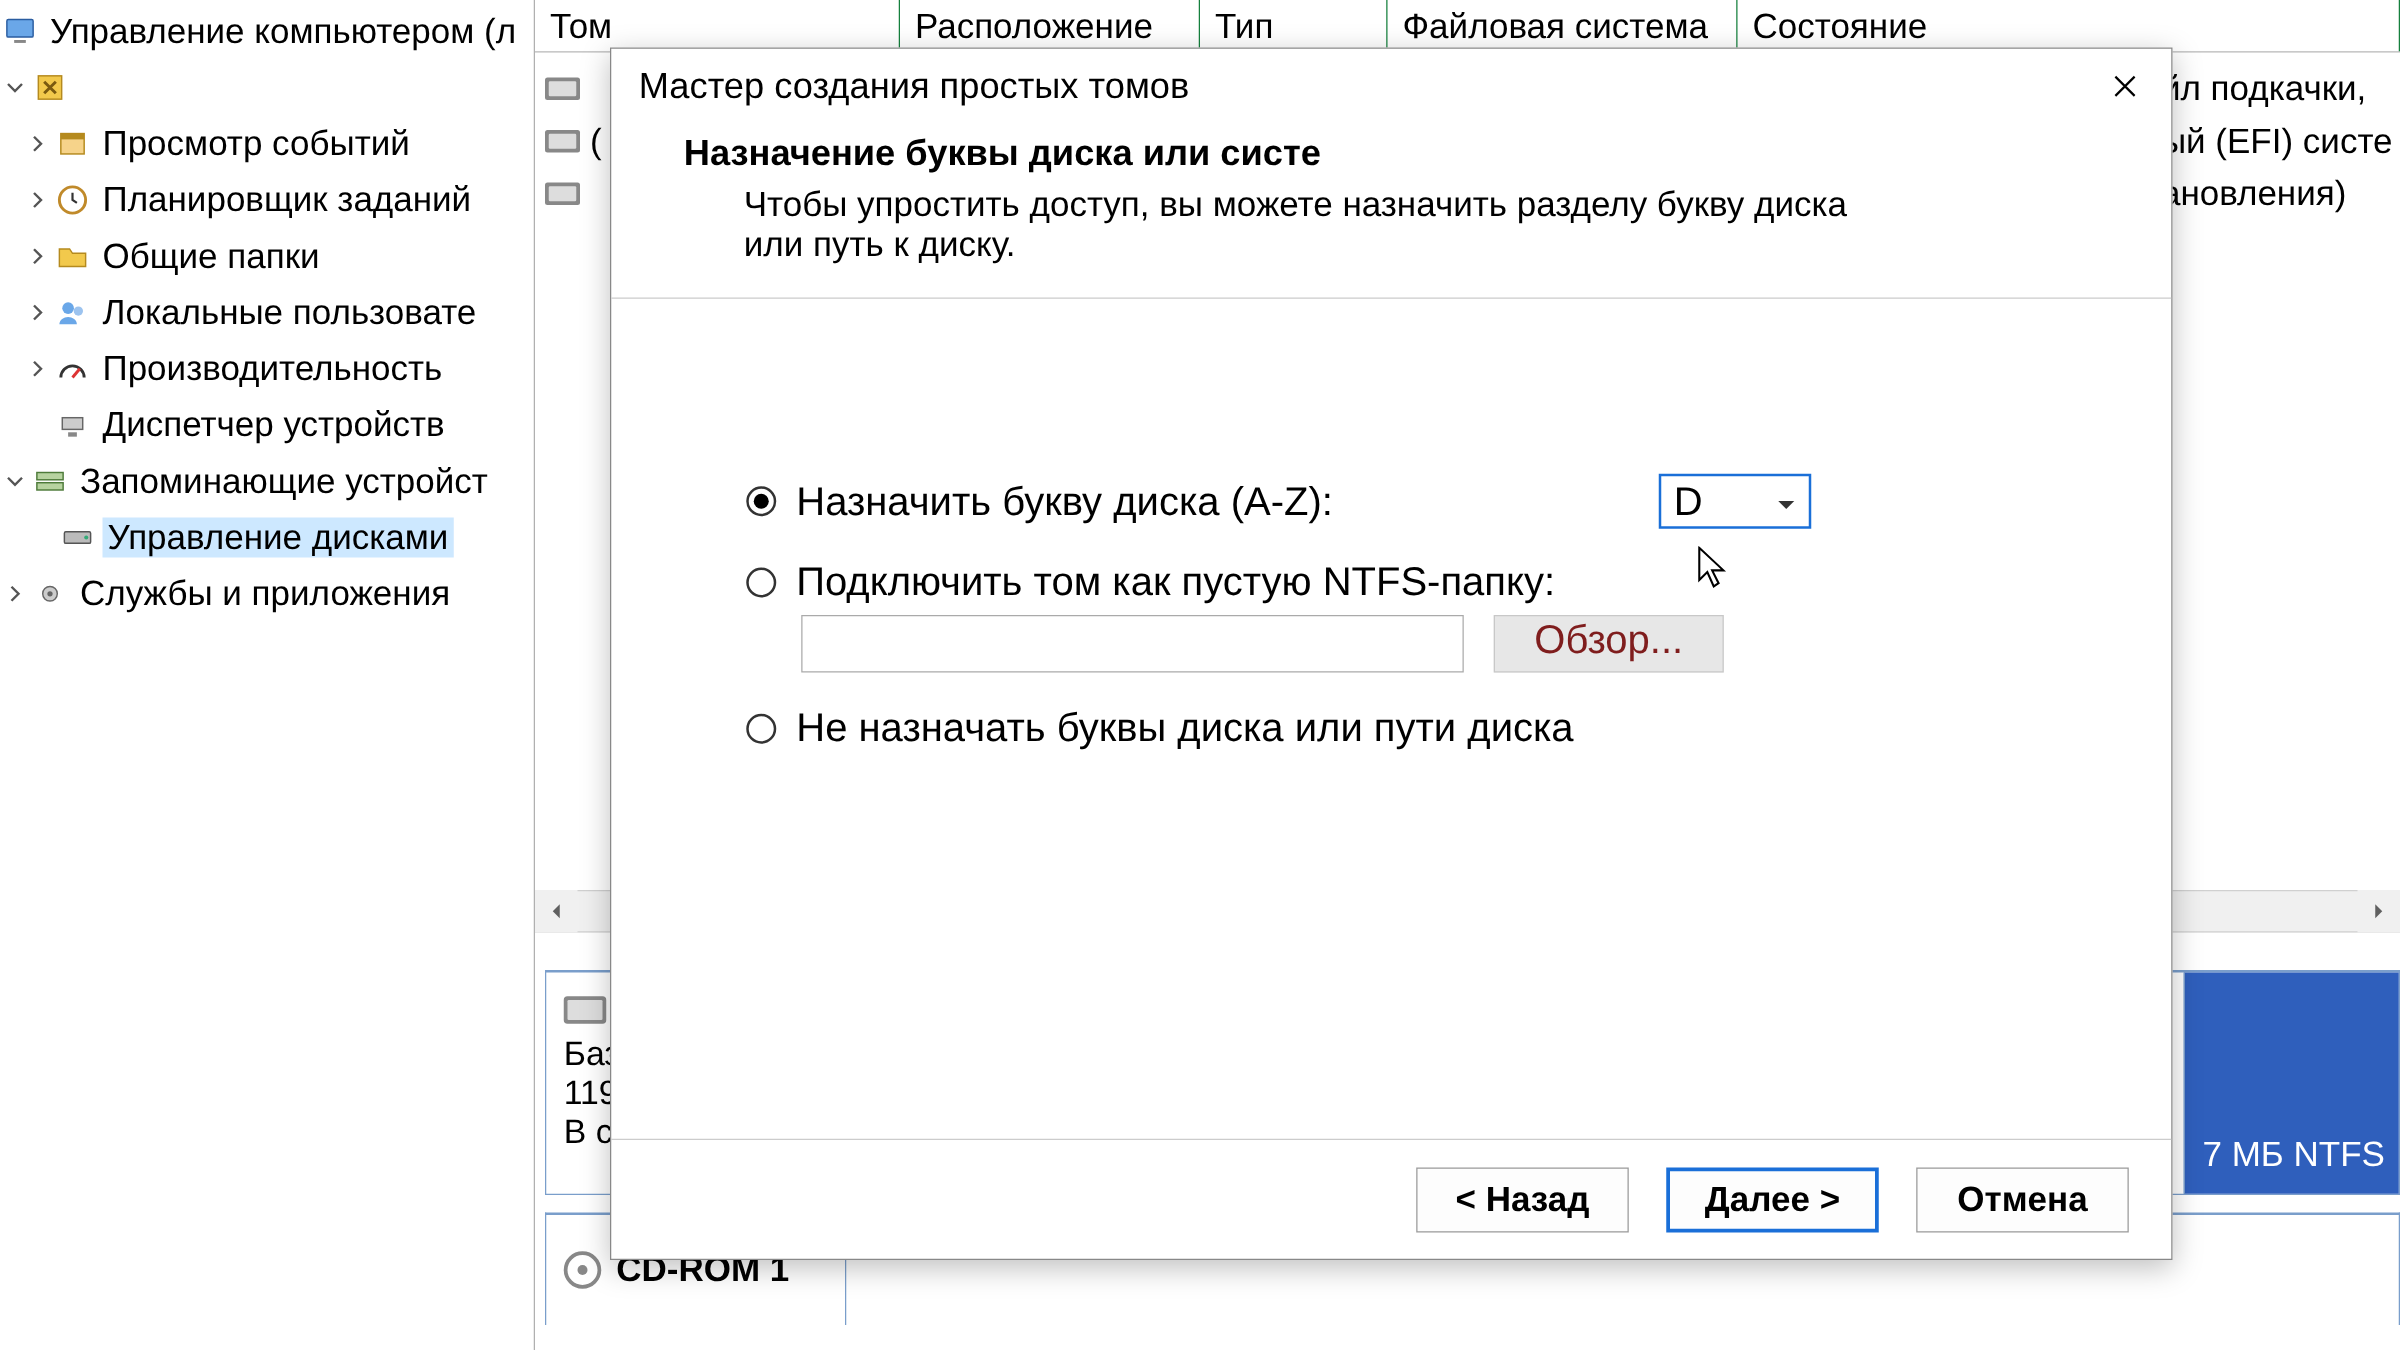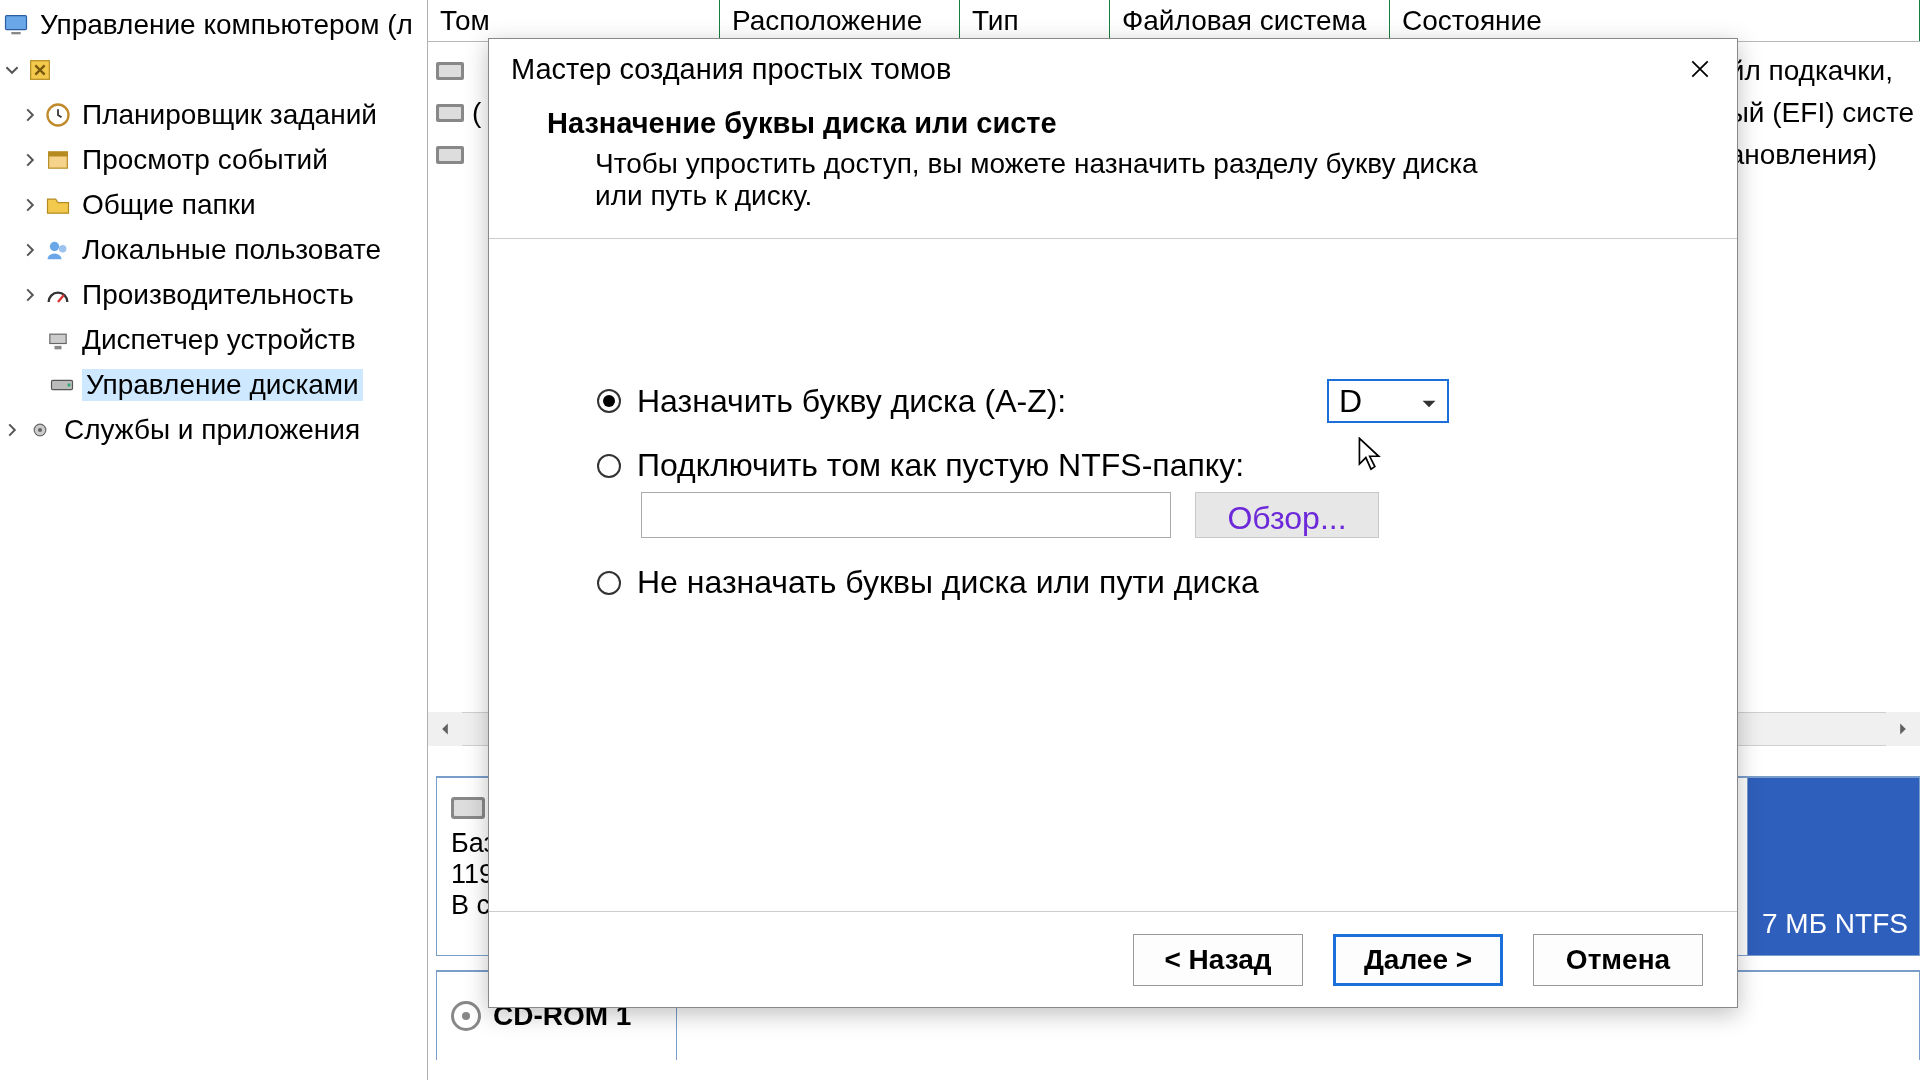--- a/index.html
+++ b/index.html
@@ -83,21 +83,21 @@
   .optrow{display:flex;align-items:center;margin-bottom:24px;}
   .radio{width:24px;height:24px;border:2px solid #333;border-radius:50%;margin-right:16px;display:flex;align-items:center;justify-content:center;flex:none;}
   .radio .dot{width:12px;height:12px;border-radius:50%;background:#000;}
   .optrow .lbl{white-space:nowrap;}
 
   .dlsel{margin-left:auto;margin-right:240px;width:122px;height:44px;border:2px solid #1a6fd8;display:flex;align-items:center;justify-content:space-between;padding:0 10px;}
   .dlsel .chev svg{width:16px;height:16px;fill:#333;}
 
   .row2-controls{display:flex;align-items:center;margin:8px 0 26px 44px;}
   .pathinput{width:530px;height:46px;border:1px solid #aaa;background:#fff;}
-  .browse{width:184px;height:46px;margin-left:24px;border:1px solid #c8c8c8;background:#e7e7e7;color:#6d28d9;display:flex;align-items:flex-end;justify-content:center;}
+  .browse{width:184px;height:46px;margin-left:24px;border:1px solid #c8c8c8;background:#e7e7e7;color:#7f1d1d;display:flex;align-items:flex-start;justify-content:center;}
 
   .wiz-footer{position:absolute;left:0;right:0;bottom:0;height:96px;border-top:1px solid #ccc;display:flex;align-items:center;justify-content:flex-end;padding-right:34px;gap:30px;}
   .btn{height:52px;padding:0 26px;border:1px solid #999;background:#fdfdfd;display:flex;align-items:center;justify-content:center;min-width:170px;font-weight:bold;}
   .btn.primary{border:3px solid #1a6fd8;}
 
   
   .cursor{position:absolute;pointer-events:none;}
   .cursor svg{width:28px;height:36px;}
 </style>
 </head>
@@ -129,39 +129,39 @@
         </span>
     </div>
     <div class="tree-row indent1">
       <span class="tw">
           <svg viewBox="0 0 10 10">
             <path d="M3 1 L7 5 L3 9" fill="none" stroke="#555" stroke-width="1.4"></path>
           </svg>
         </span>
       <span class="ic">
           <svg viewBox="0 0 24 24">
+            <rect x="4" y="5" width="16" height="14" fill="#f6d38a" stroke="#b58a1e"></rect>
+            <rect x="4" y="5" width="16" height="4" fill="#b58a1e"></rect>
+          </svg>
+        </span>
+      <span class="label-txt">Просмотр событий</span>
+    </div>
+    <div class="tree-row indent1">
+      <span class="tw">
+          <svg viewBox="0 0 10 10">
+            <path d="M3 1 L7 5 L3 9" fill="none" stroke="#555" stroke-width="1.4"></path>
+          </svg>
+        </span>
+      <span class="ic">
+          <svg viewBox="0 0 24 24">
             <circle cx="12" cy="12" r="9" fill="#fff" stroke="#c08a2a" stroke-width="2"></circle>
             <path d="M12 7 V12 L15 14" stroke="#333" stroke-width="1.5" fill="none"></path>
           </svg>
         </span>
       <span class="label-txt">Планировщик заданий</span>
-    </div>
-    <div class="tree-row indent1">
-      <span class="tw">
-          <svg viewBox="0 0 10 10">
-            <path d="M3 1 L7 5 L3 9" fill="none" stroke="#555" stroke-width="1.4"></path>
-          </svg>
-        </span>
-      <span class="ic">
-          <svg viewBox="0 0 24 24">
-            <rect x="4" y="5" width="16" height="14" fill="#f6d38a" stroke="#b58a1e"></rect>
-            <rect x="4" y="5" width="16" height="4" fill="#b58a1e"></rect>
-          </svg>
-        </span>
-      <span class="label-txt">Просмотр событий</span>
     </div>
     <div class="tree-row indent1">
       <span class="tw">
           <svg viewBox="0 0 10 10">
             <path d="M3 1 L7 5 L3 9" fill="none" stroke="#555" stroke-width="1.4"></path>
           </svg>
         </span>
       <span class="ic">
           <svg viewBox="0 0 24 24">
             <path d="M3 7h7l2 3h9v9H3z" fill="#f2c94c" stroke="#b58a1e"></path>
@@ -200,20 +200,34 @@
     </div>
     <div class="tree-row indent1">
       <span class="tw"></span>
       <span class="ic">
           <svg viewBox="0 0 24 24">
             <rect x="5" y="7" width="14" height="8" fill="#ccc" stroke="#666"></rect>
             <rect x="9" y="17" width="6" height="3" fill="#888"></rect>
           </svg>
         </span>
       <span class="label-txt">Диспетчер устройств</span>
+    </div>
+    <div class="tree-row indent0">
+      <span class="tw">
+          <svg viewBox="0 0 10 10">
+            <path d="M1 3 L5 7 L9 3" fill="none" stroke="#555" stroke-width="1.4"></path>
+          </svg>
+        </span>
+      <span class="ic">
+          <svg viewBox="0 0 24 24">
+            <rect x="3" y="6" width="18" height="5" fill="#b7d3a0" stroke="#4e7b3a"></rect>
+            <rect x="3" y="13" width="18" height="5" fill="#b7d3a0" stroke="#4e7b3a"></rect>
+          </svg>
+        </span>
+      <span class="label-txt">Запоминающие устройст</span>
     </div>
     <div class="tree-row indent2 sel">
       <span class="ic">
           <svg viewBox="0 0 24 24">
             <rect x="3" y="8" width="18" height="8" rx="1" fill="#bbb" stroke="#555"></rect>
             <circle cx="18" cy="12" r="1.4" fill="#3a7"></circle>
           </svg>
         </span>
       <span class="label-txt">Управление дисками</span>
     </div>

